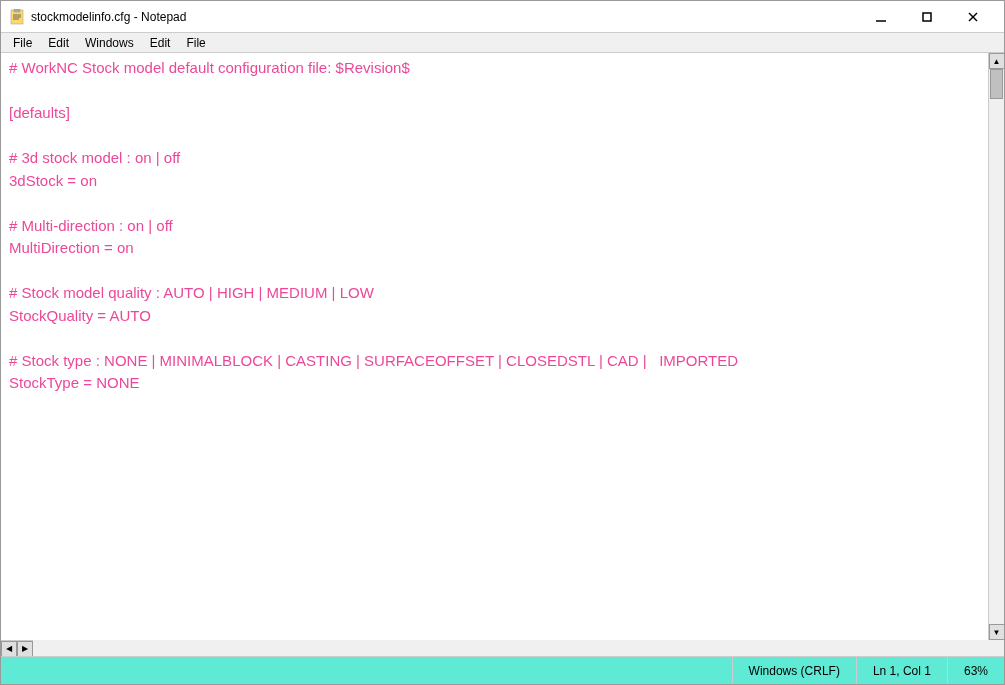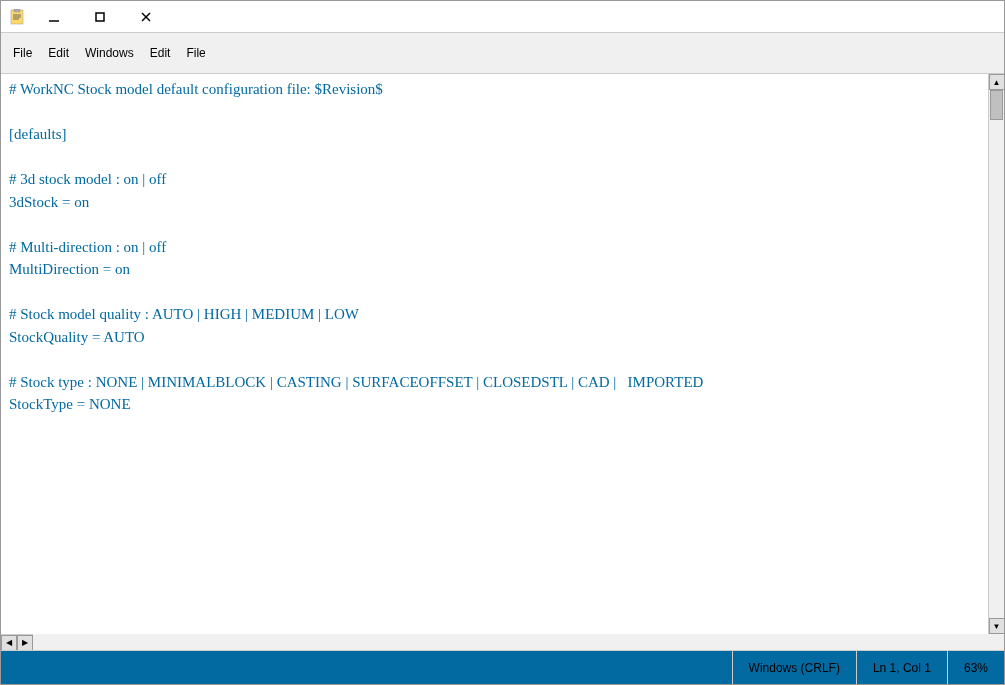--- a/index.html
+++ b/index.html
@@ -71,21 +71,21 @@
       color: #000;
     }
 
     .title-btn svg {
       width: 10px;
       height: 10px;
     }
 
     
     .menu-bar {
-      height: 41px;
+      height: 20px;
       background: #f0f0f0;
       display: flex;
       align-items: center;
       padding: 0 4px;
       border-bottom: 1px solid #ccc;
       flex-shrink: 0;
     }
 
     .menu-item {
       padding: 2px 8px;
@@ -105,24 +105,24 @@
     }
 
     .editor-content {
       flex: 1;
       background: #ffffff;
       overflow: auto;
       position: relative;
     }
 
     .editor-text {
-      font-family: Liberation Serif, serif;
+      font-family: Liberation Sans, sans-serif;
       font-size: 15px;
       line-height: 1.5;
-      color: #0369a1;
+      color: #ec4899;
       padding: 4px 8px;
       white-space: pre;
       min-height: 100%;
     }
 
     
     .editor-content::-webkit-scrollbar {
       width: 16px;
       height: 16px;
     }
@@ -131,22 +131,22 @@
       background: #f0f0f0;
     }
 
     .editor-content::-webkit-scrollbar-thumb {
       background: #c0c0c0;
       border: 1px solid #999;
     }
 
     
     .status-bar {
-      height: 34px;
-      background: #0369a1;
+      height: 28px;
+      background: #5eead4;
       border-top: 1px solid #ccc;
       display: flex;
       align-items: center;
       flex-shrink: 0;
     }
 
     .status-section {
       padding: 0 16px;
       font-size: 12px;
       color: #000;
@@ -244,20 +244,21 @@
 
   <div class="title-bar">
 
     <svg class="title-bar-icon" viewBox="0 0 16 16" xmlns="http://www.w3.org/2000/svg">
       <rect x="2" y="1" width="12" height="14" fill="#ffd966" stroke="#999" stroke-width="0.5"></rect>
       <rect x="5" y="0" width="6" height="3" fill="#aaa" stroke="#999" stroke-width="0.5"></rect>
       <line x1="4" y1="6" x2="12" y2="6" stroke="#666" stroke-width="1"></line>
       <line x1="4" y1="8" x2="12" y2="8" stroke="#666" stroke-width="1"></line>
       <line x1="4" y1="10" x2="10" y2="10" stroke="#666" stroke-width="1"></line>
     </svg>
+    <span class="title-bar-text">stockmodelinfo.cfg - Notepad</span>
     <div class="title-bar-controls">
       <button class="title-btn" title="Minimize">
         <svg viewBox="0 0 10 10" xmlns="http://www.w3.org/2000/svg">
             <line x1="0" y1="9" x2="10" y2="9" stroke="#000" stroke-width="1.5"></line>
           </svg>
       </button>
       <button class="title-btn" title="Maximize">
         <svg viewBox="0 0 10 10" xmlns="http://www.w3.org/2000/svg">
             <rect x="1" y="1" width="8" height="8" fill="none" stroke="#000" stroke-width="1.5"></rect>
           </svg>

